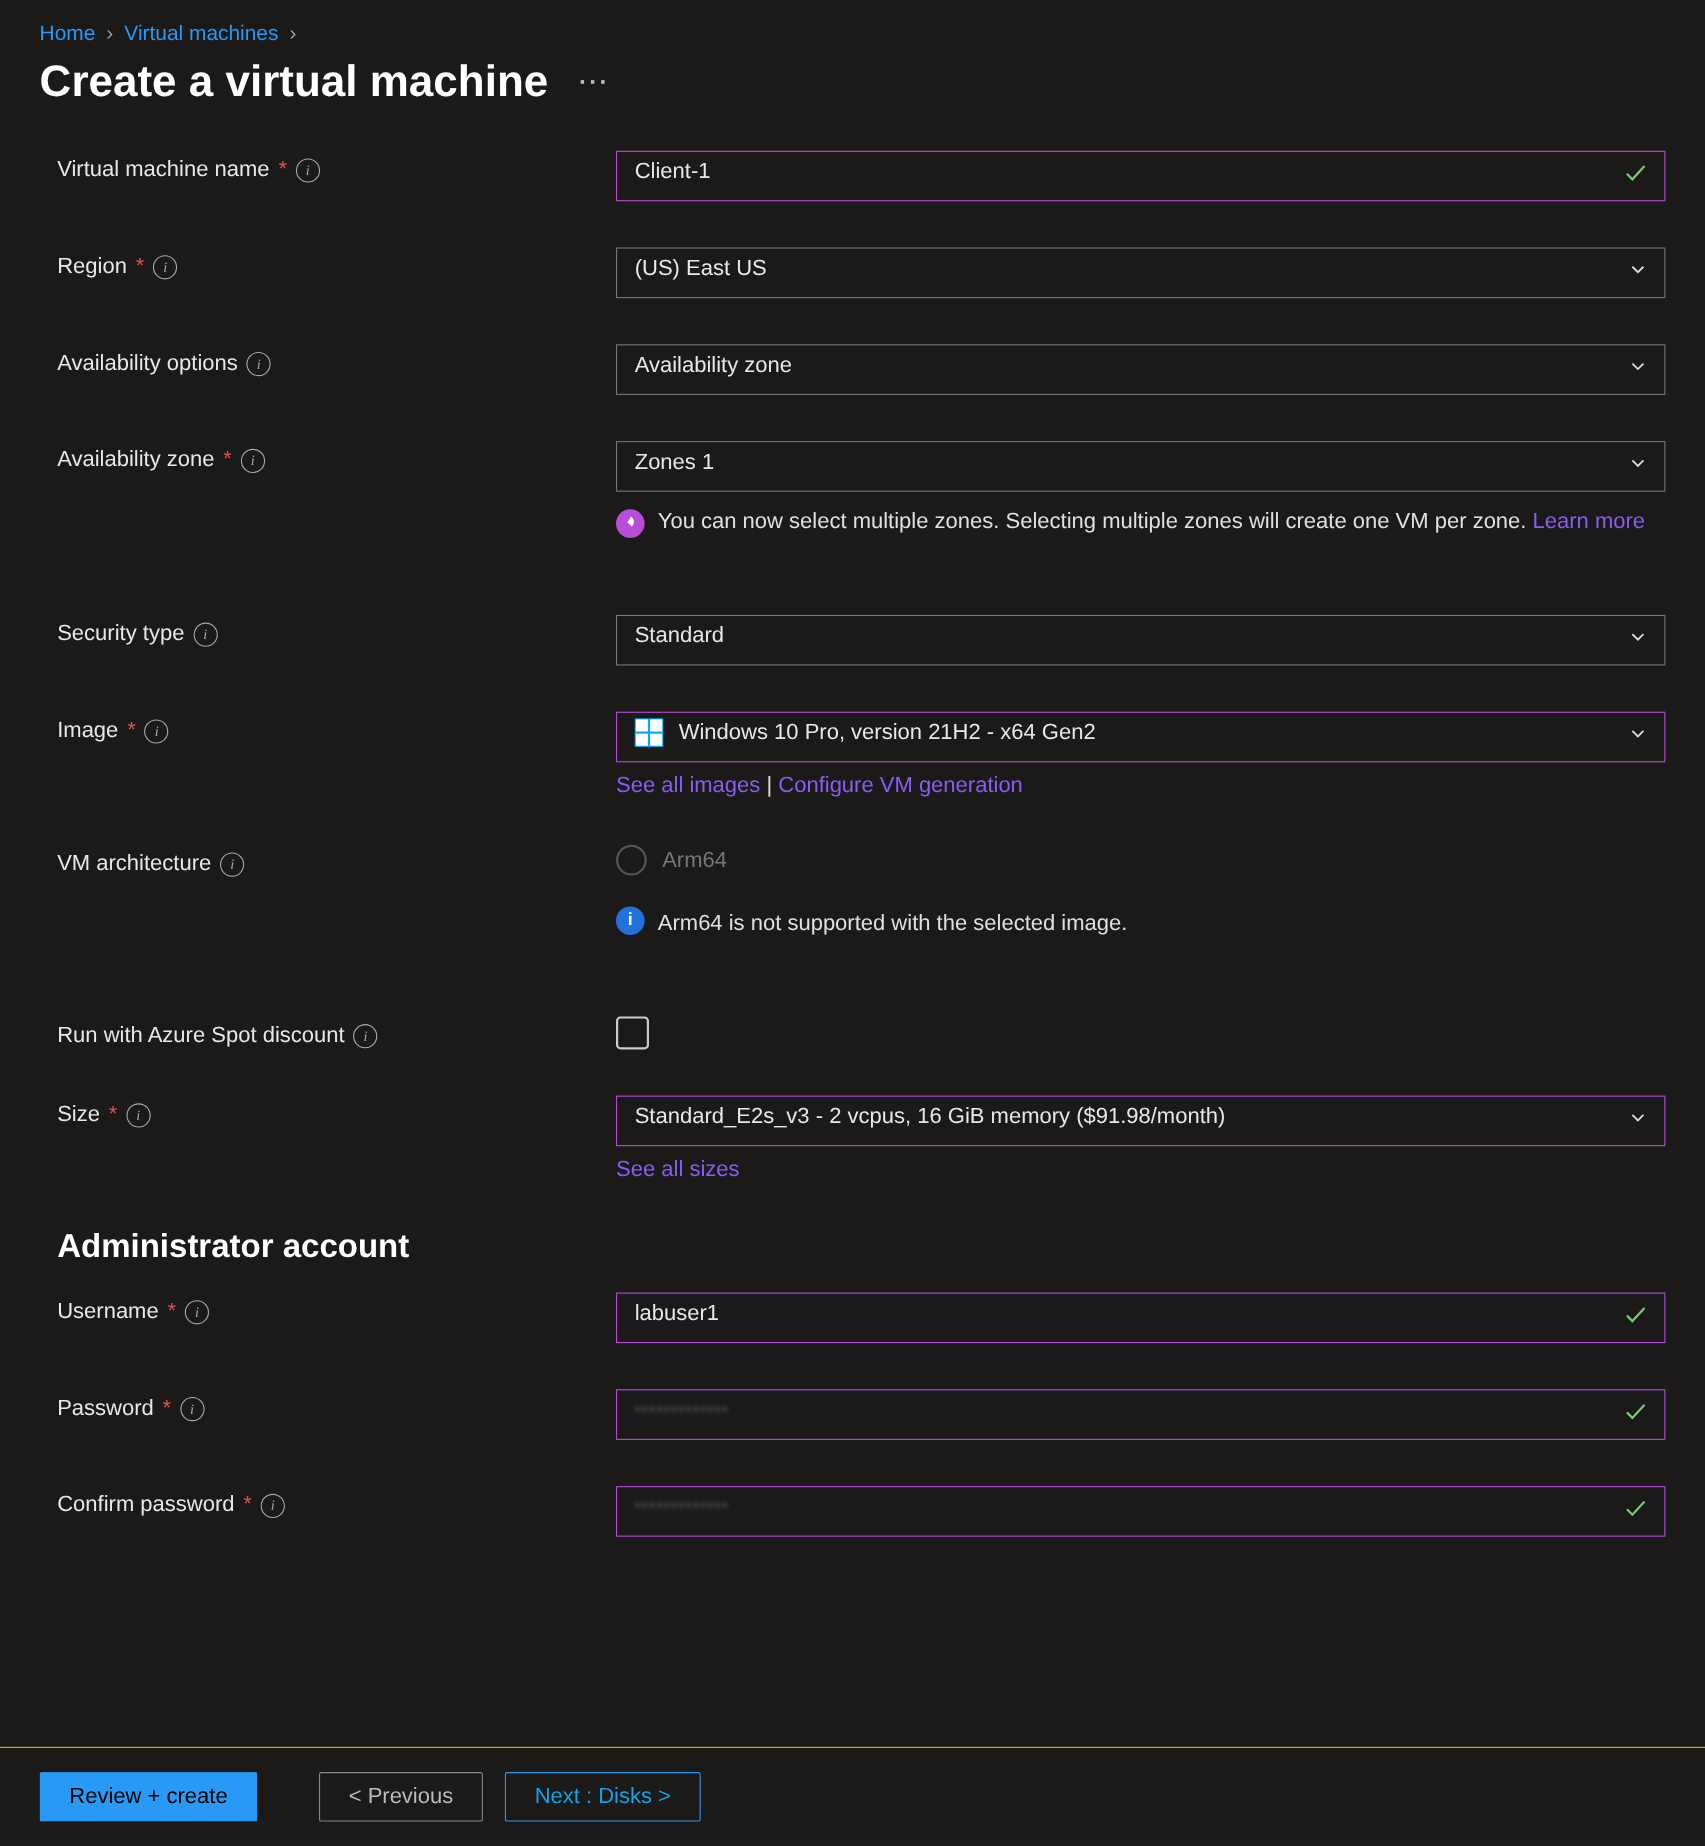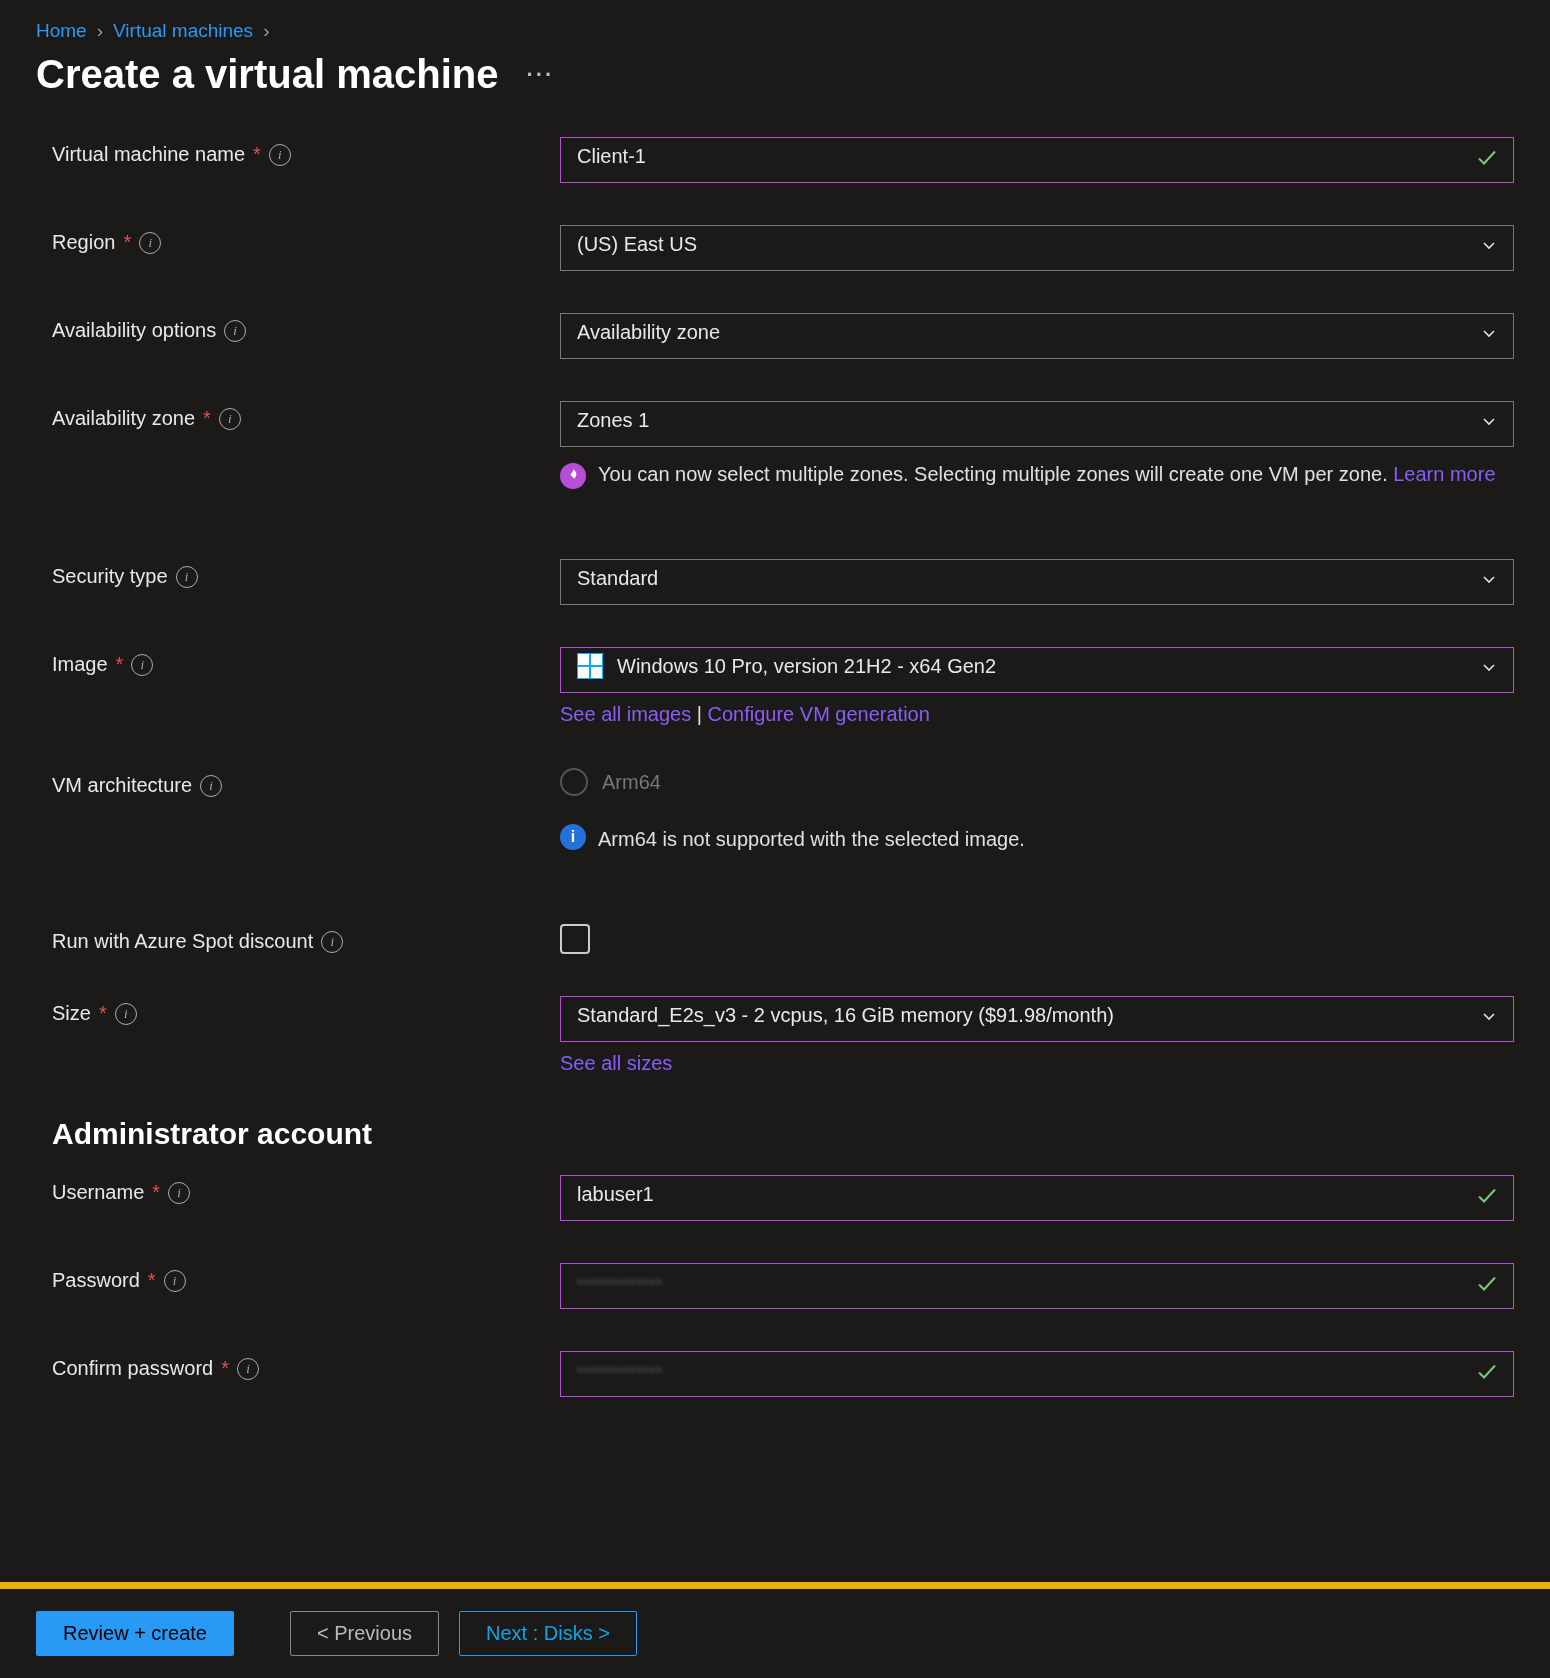--- a/index.html
+++ b/index.html
@@ -122,21 +122,21 @@
   .section-h {
     font-size: 30px; font-weight:600; color:#fff; margin: 30px 0 24px 0;
   }
   .win-icon {
     width:26px; height:26px; background:#00adef; display:inline-flex; flex-wrap:wrap;
     margin-right: 14px; flex-shrink:0;
   }
   .win-icon span { width:11px; height:11px; background:#fff; margin:1px; }
   .footer {
     position: absolute; bottom:0; left:0; right:0;
-    border-top:7px solid #eab308;
+    border-top:1px solid #eab308;
     background:#1b1a19;
     padding: 22px 36px;
     display:flex; gap: 56px; align-items:flex-start;
   }
   .btn {
     padding: 10px 26px; font-size:20px; cursor:pointer;
     border:1px solid transparent; border-radius:2px;
   }
   .btn-primary { background:#2899f5; color:#000; font-weight:500; }
   .btn-secondary { background:transparent; color:#bbb; border-color:#888; }

